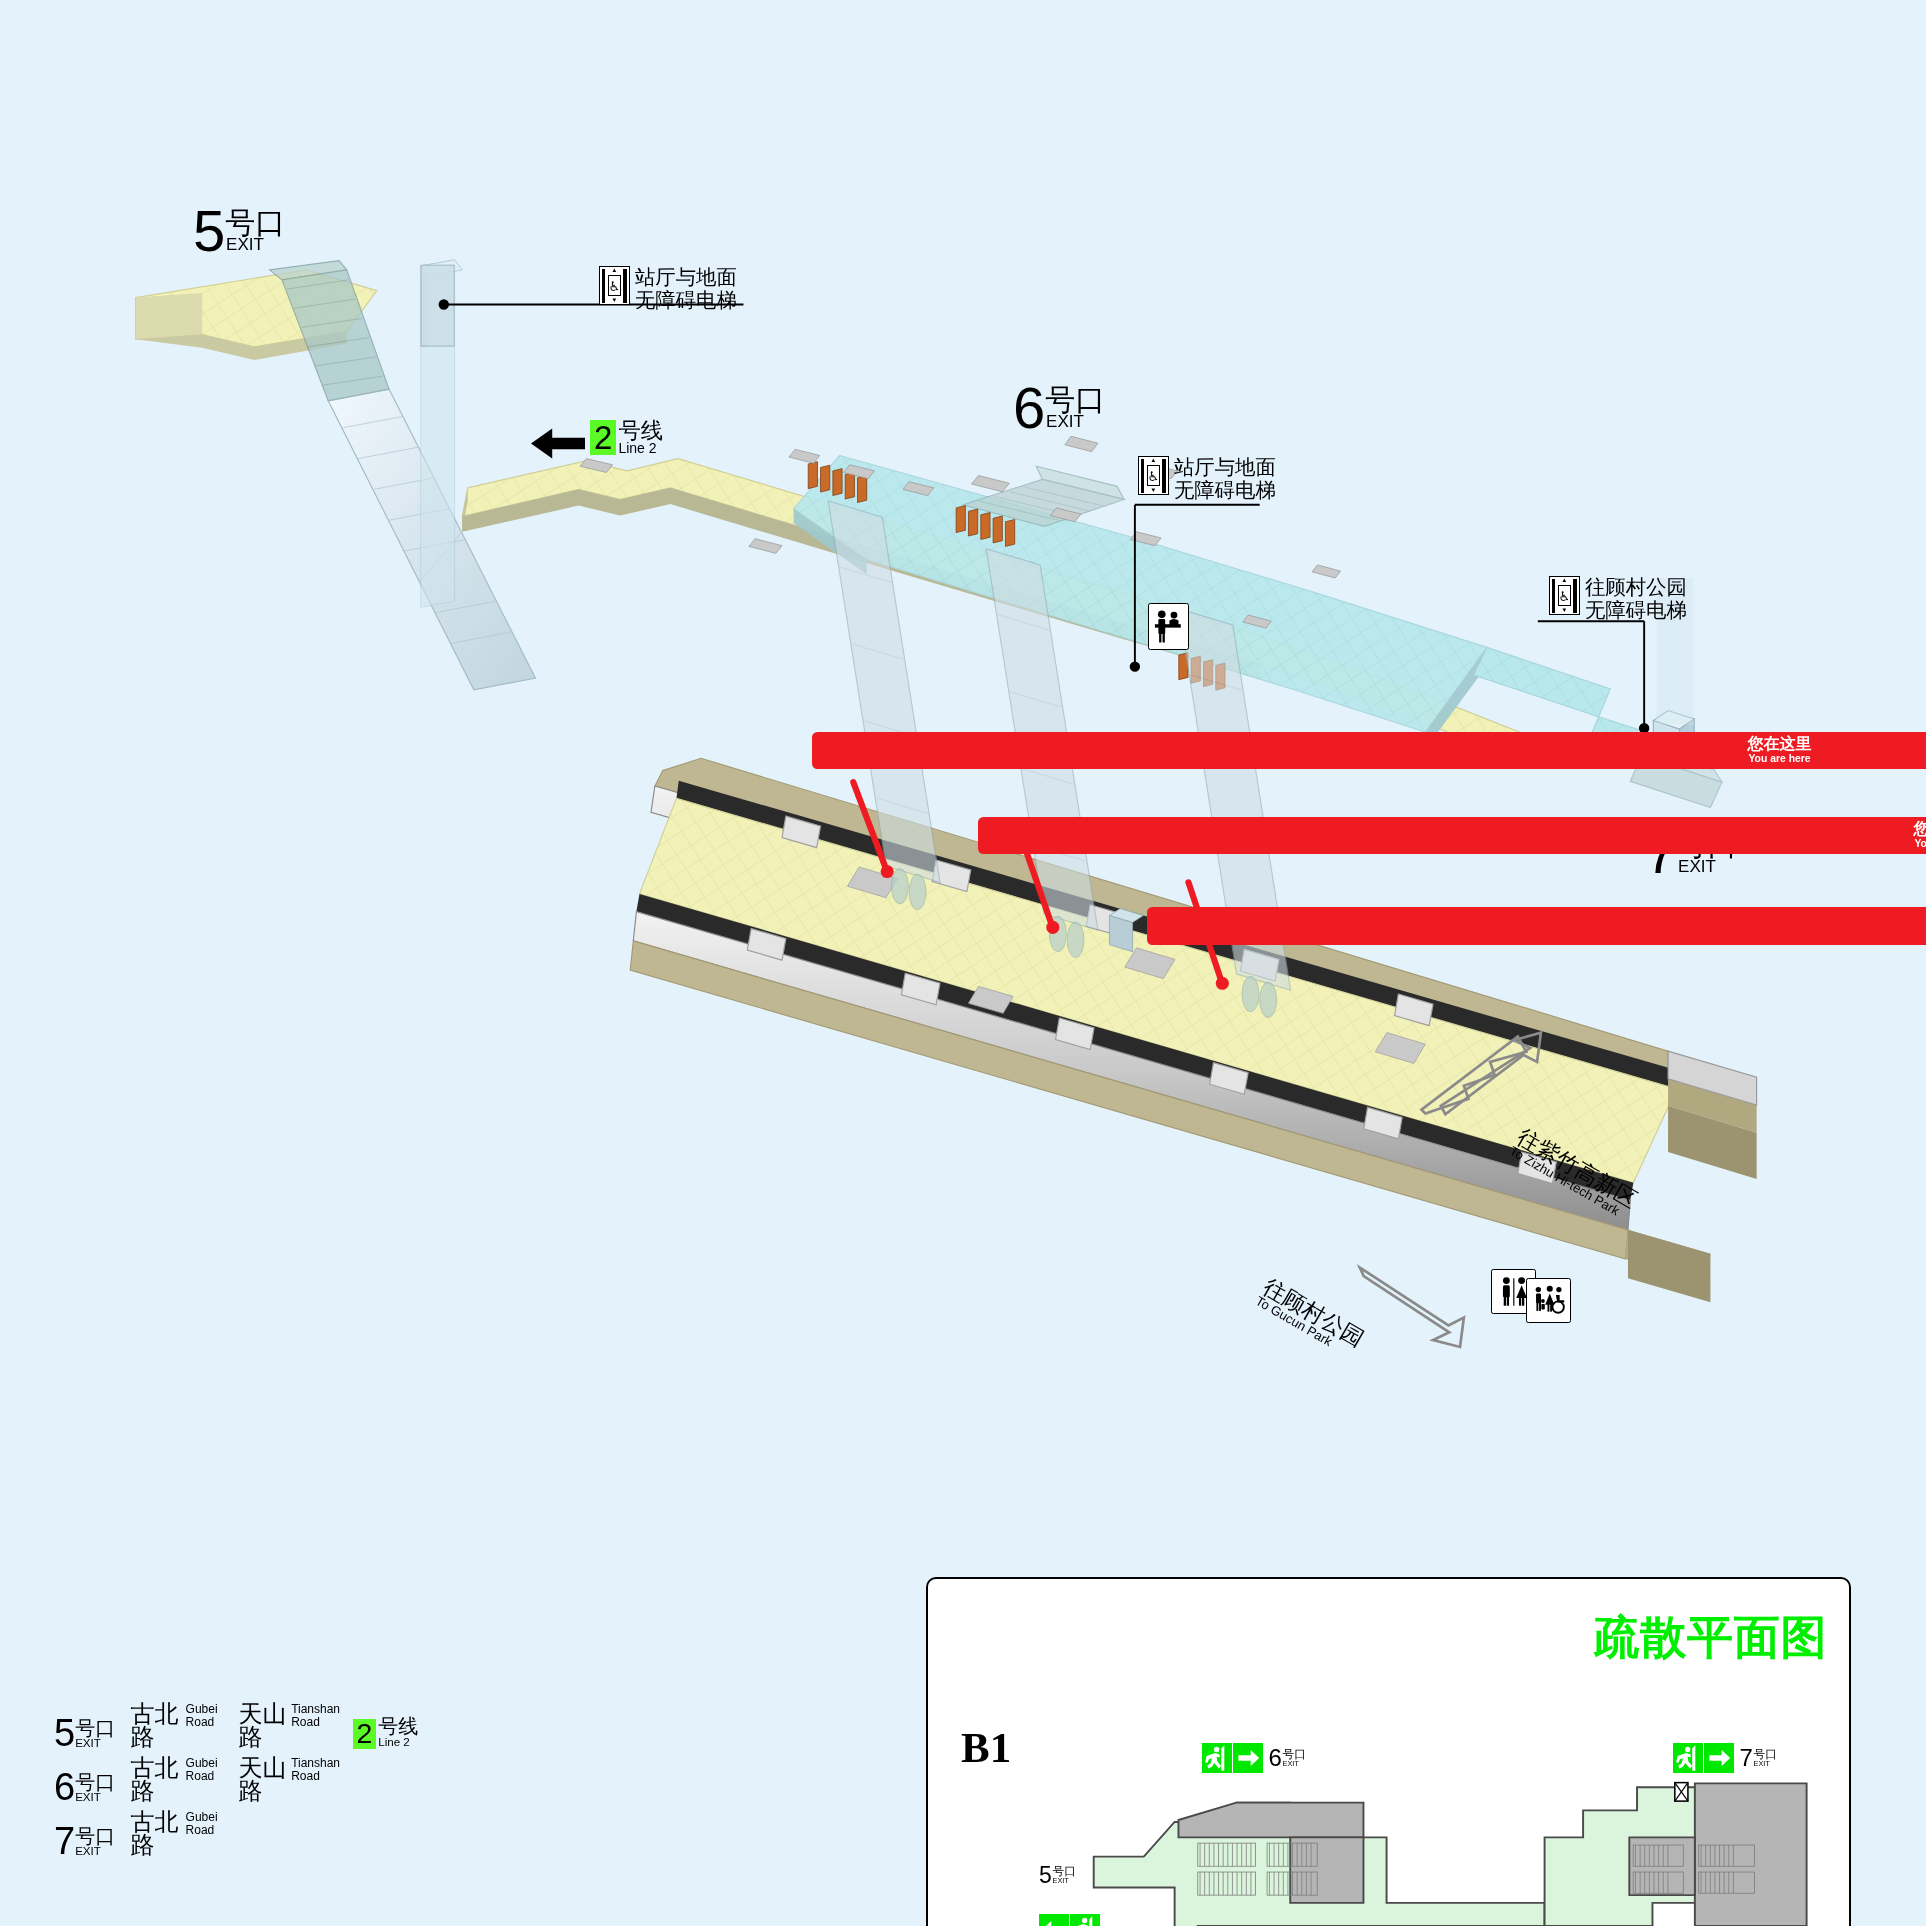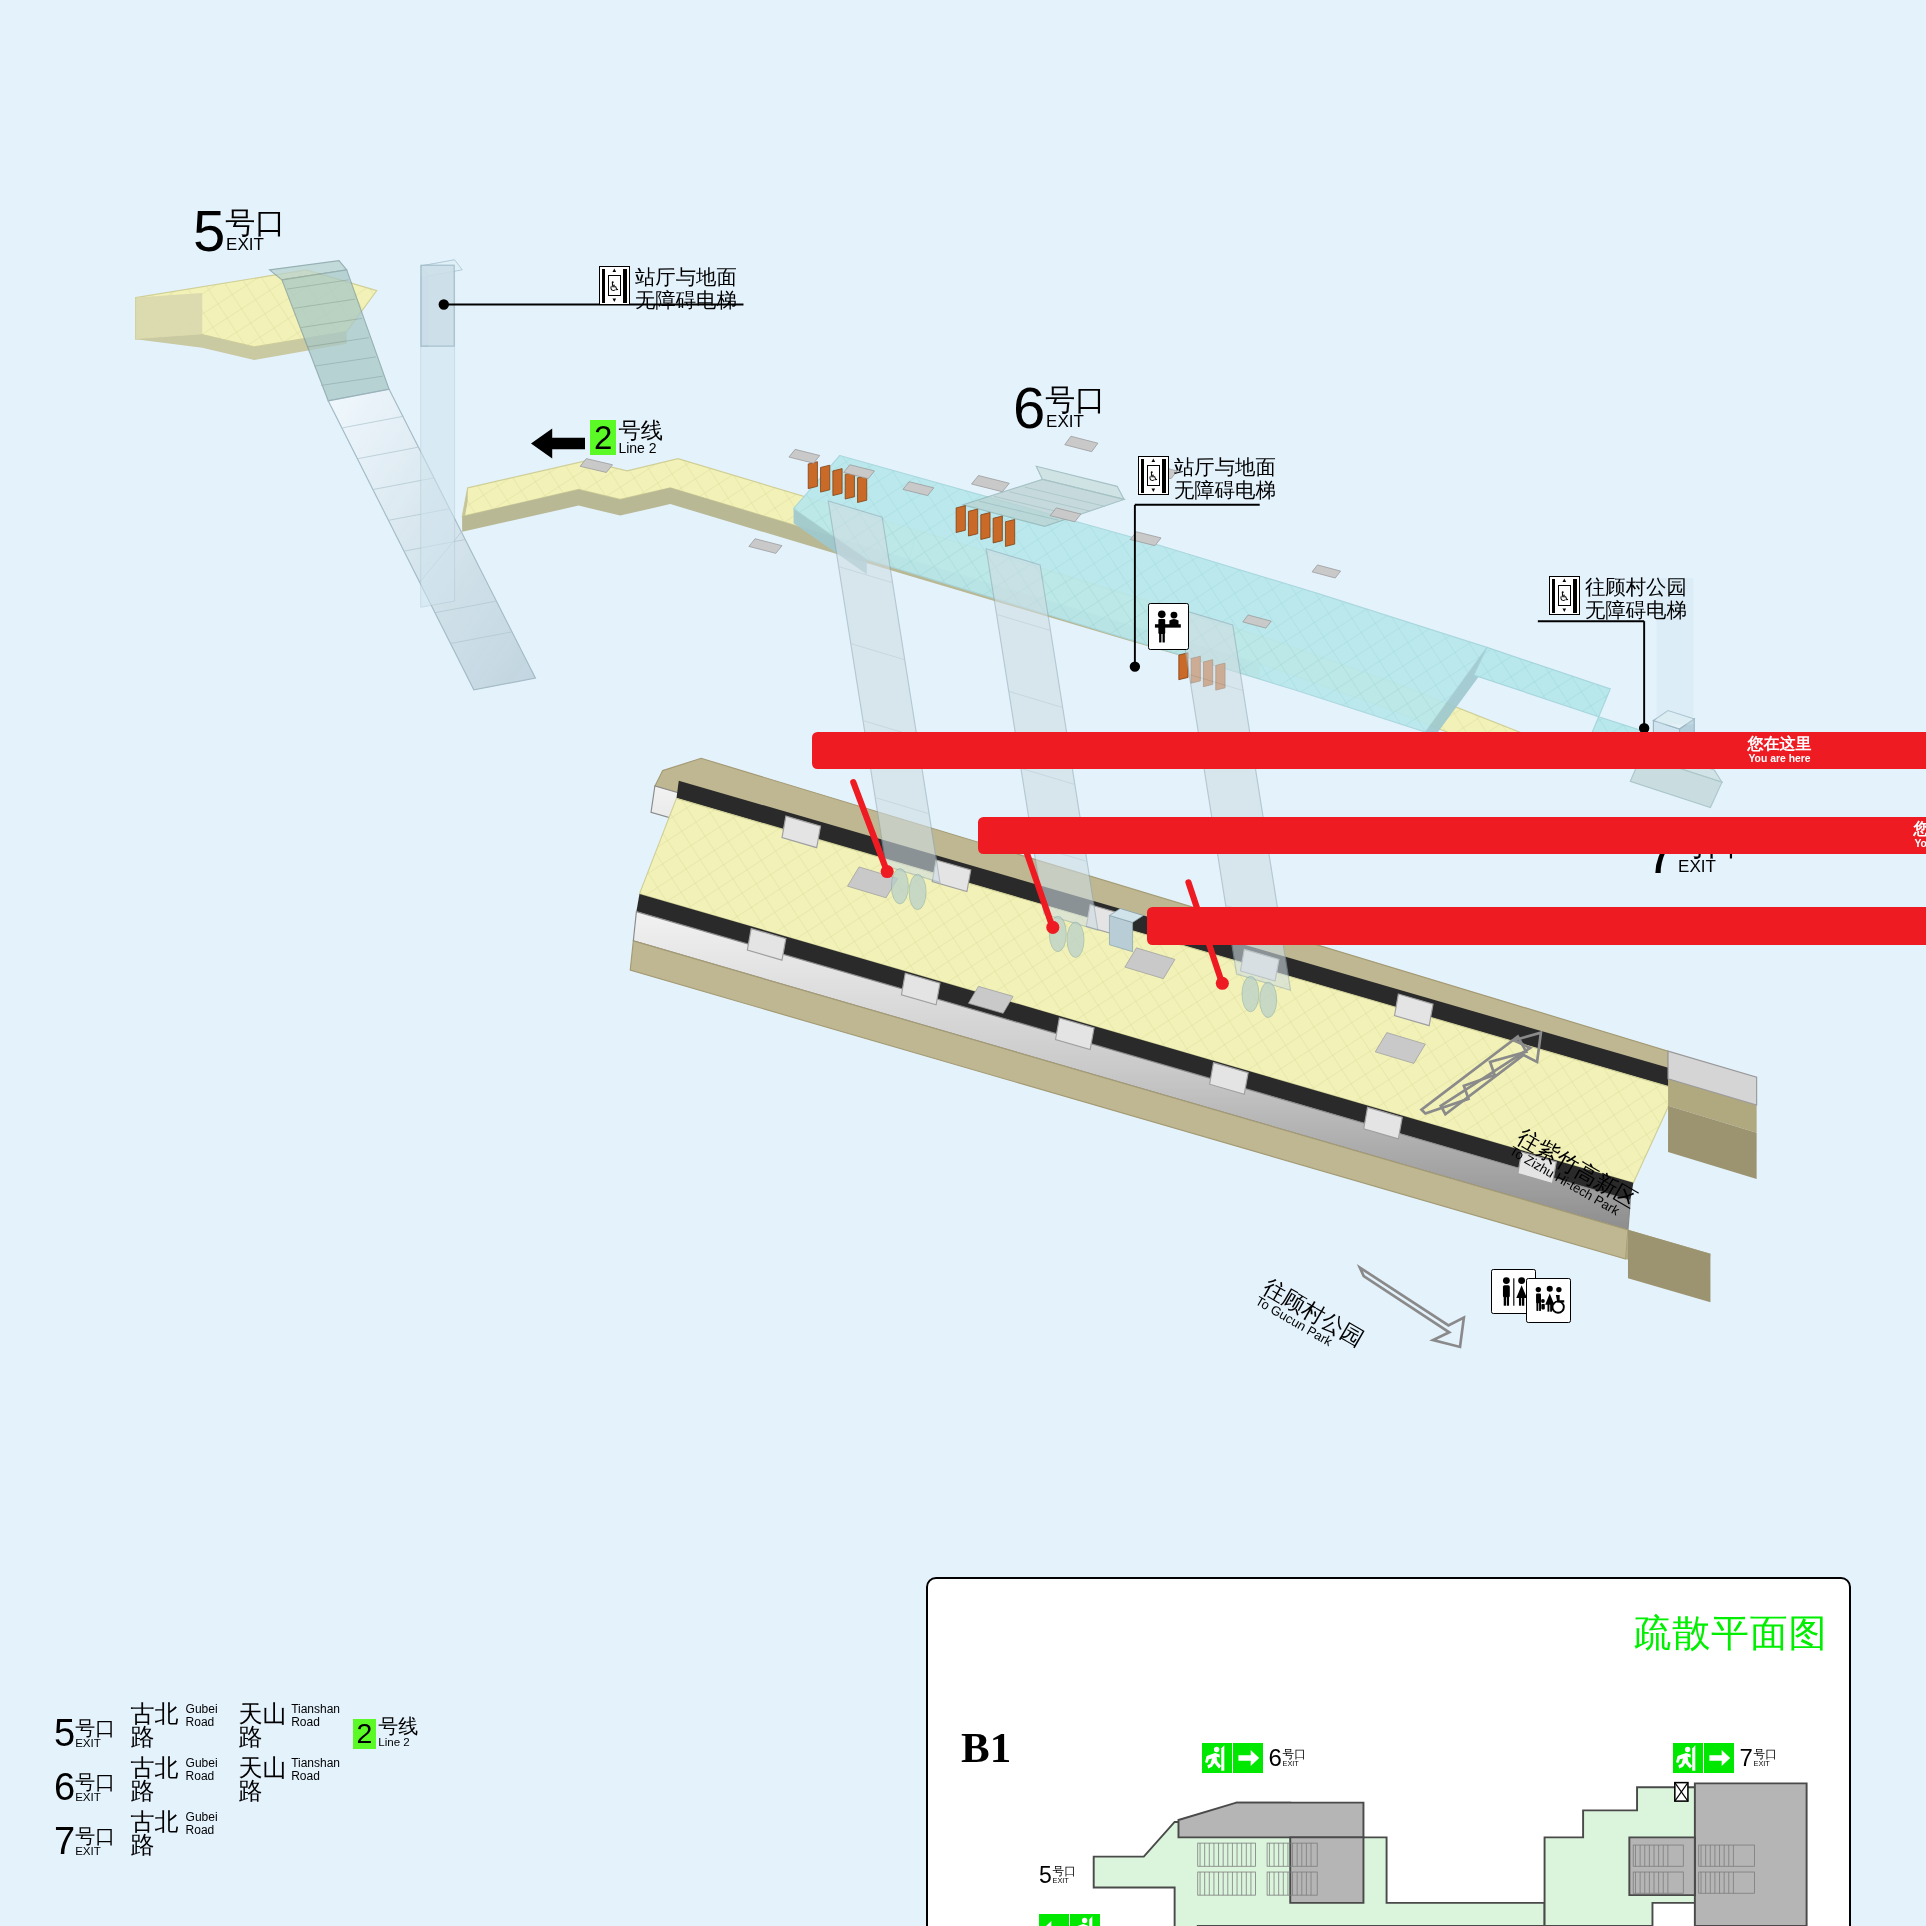--- a/index.html
+++ b/index.html
@@ -67,21 +67,21 @@
   .road .en{font-size:12px;line-height:1.1;color:#000;}
   .lbadge2{display:flex;align-items:flex-end;}
   .lbadge2 .sq{background:#5bfa27;color:#000;font-size:28.5px;line-height:1;padding:0 3.9px 0.8px 3.9px;}
   .lbadge2 .stk{display:flex;flex-direction:column;margin-left:1.9px;}
   .lbadge2 .zh{font-size:20px;line-height:0.95;color:#000;}
   .lbadge2 .en{font-size:11.6px;line-height:1.1;color:#000;}
 
   
   #inset{background:#fff;border:2.3px solid #000;border-radius:10px;overflow:hidden;}
   .floorlab{font-size:43px;line-height:0.9;color:#000;font-family:"Liberation Serif","DejaVu Serif",serif;font-weight:bold;}
-  .evactitle{font-size:38px;line-height:1;color:#00ef00;font-weight:normal;letter-spacing:0.8px;}
+  .evactitle{font-size:46px;line-height:1;color:#00ef00;font-weight:bold;letter-spacing:0.8px;}
 
   .exitsign{display:flex;align-items:center;}
   .exitsign .grn{display:flex;background:#00e800;}
   .exitsign .cellA,.exitsign .cellB{width:30px;height:30px;position:relative;}
   .exitsign .cellB{border-left:1.2px solid #fff;}
   .exitsign .lbl{margin-left:5.4px;display:flex;align-items:flex-end;}
   .exitsign .lbl .n{font-size:24px;line-height:0.8;color:#000;}
   .exitsign .lbl .st{display:flex;flex-direction:column;margin-left:0.8px;}
   .exitsign .lbl .h{font-size:11.6px;line-height:0.95;color:#000;}
   .exitsign .lbl .e{font-size:7.3px;line-height:1;color:#000;}

